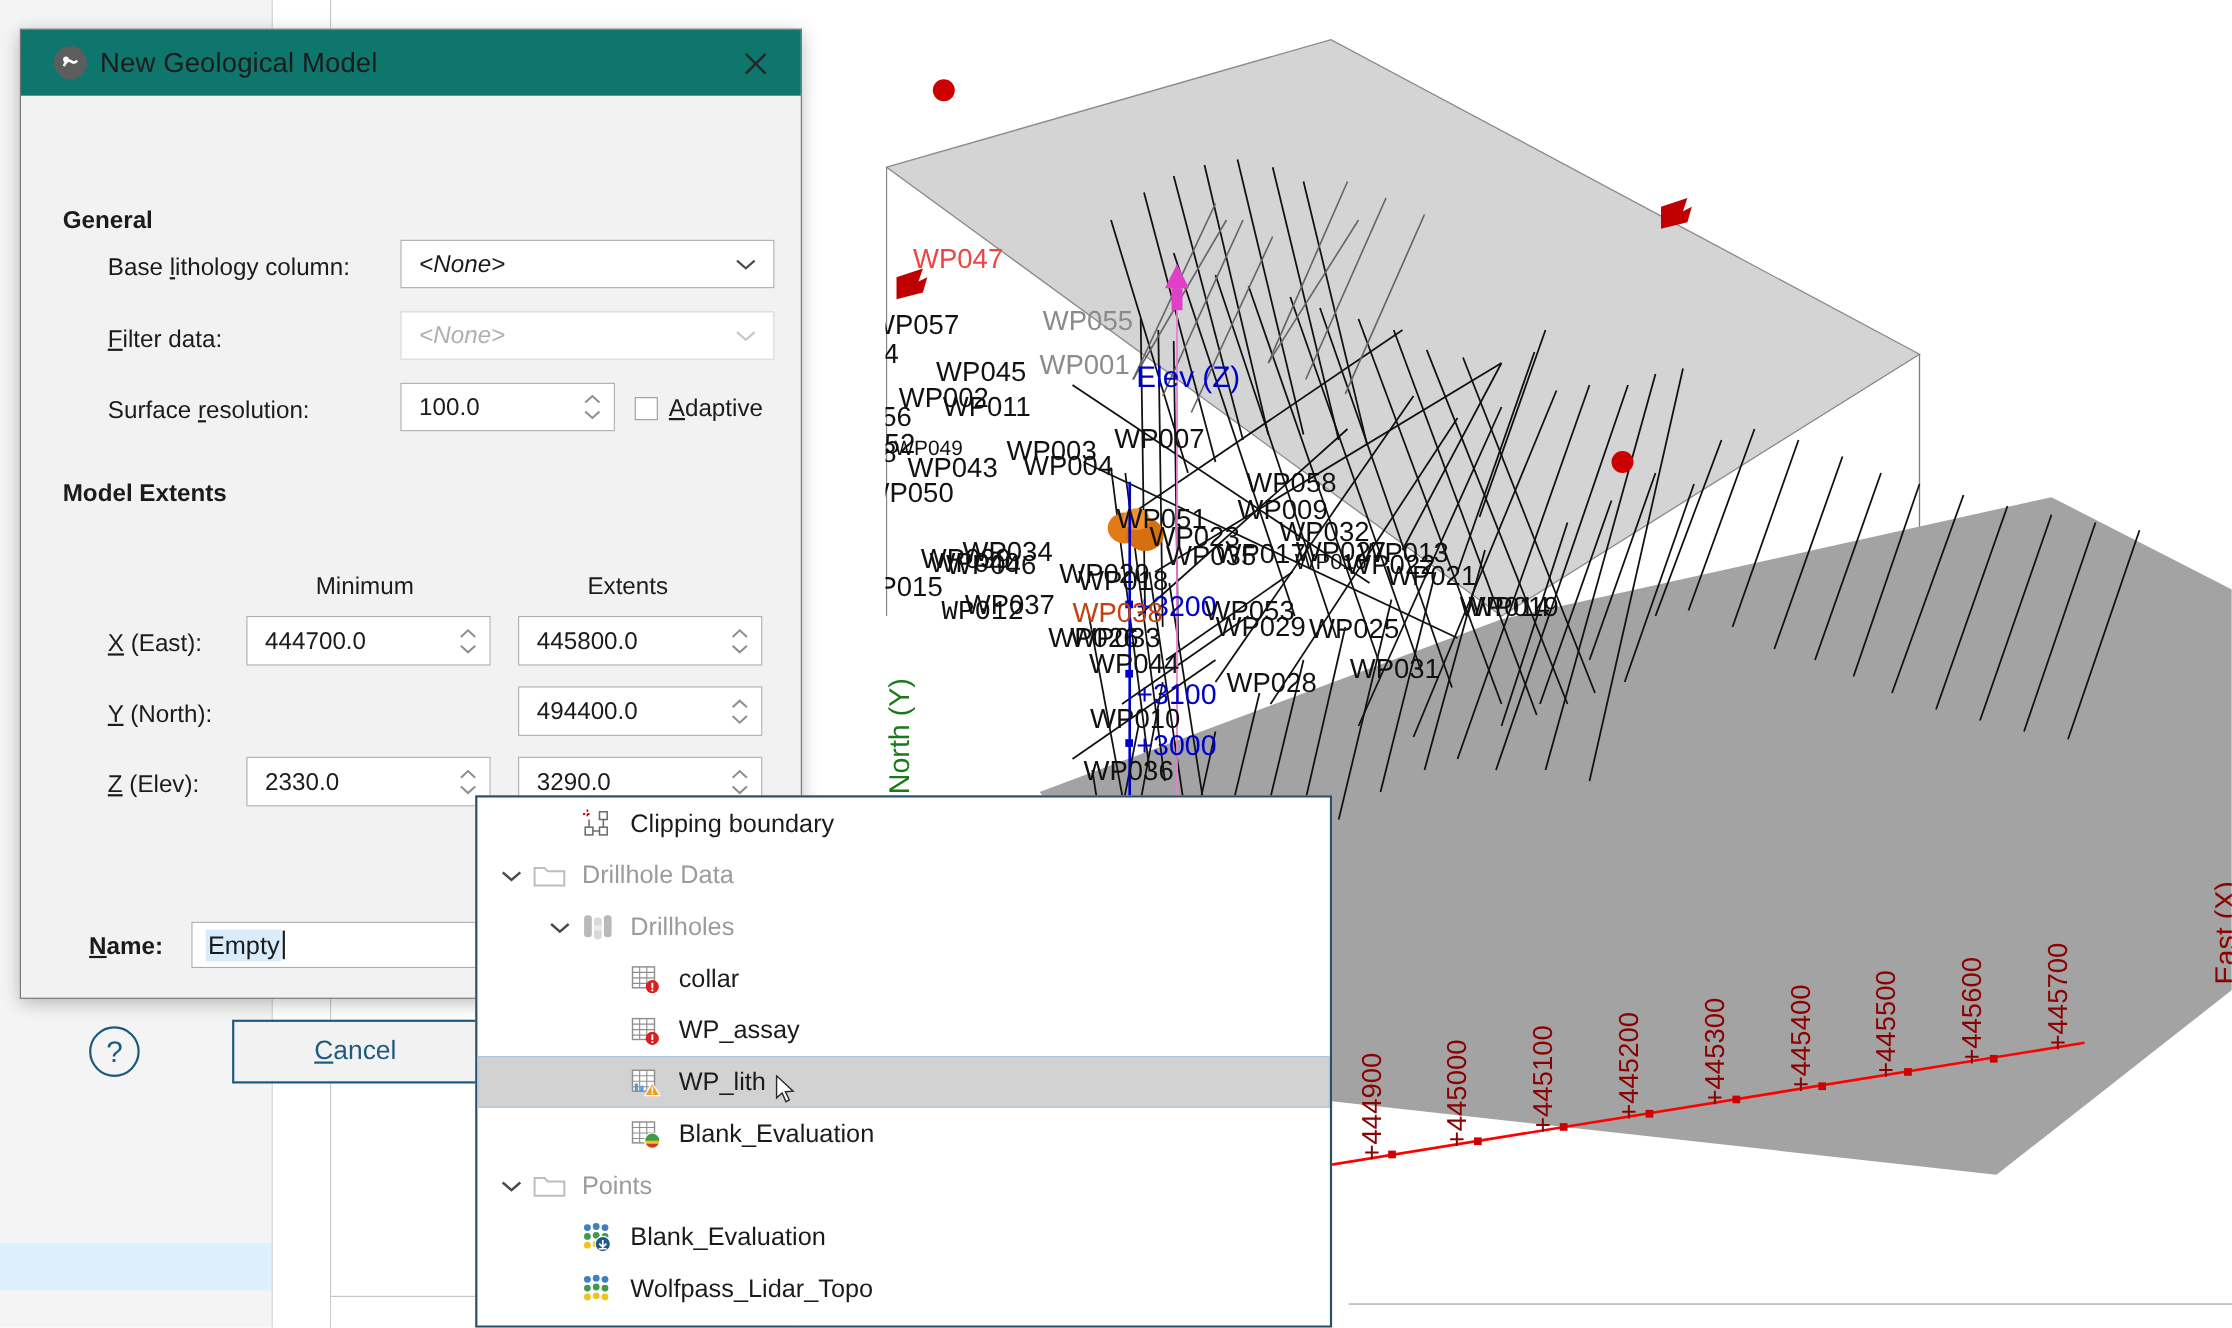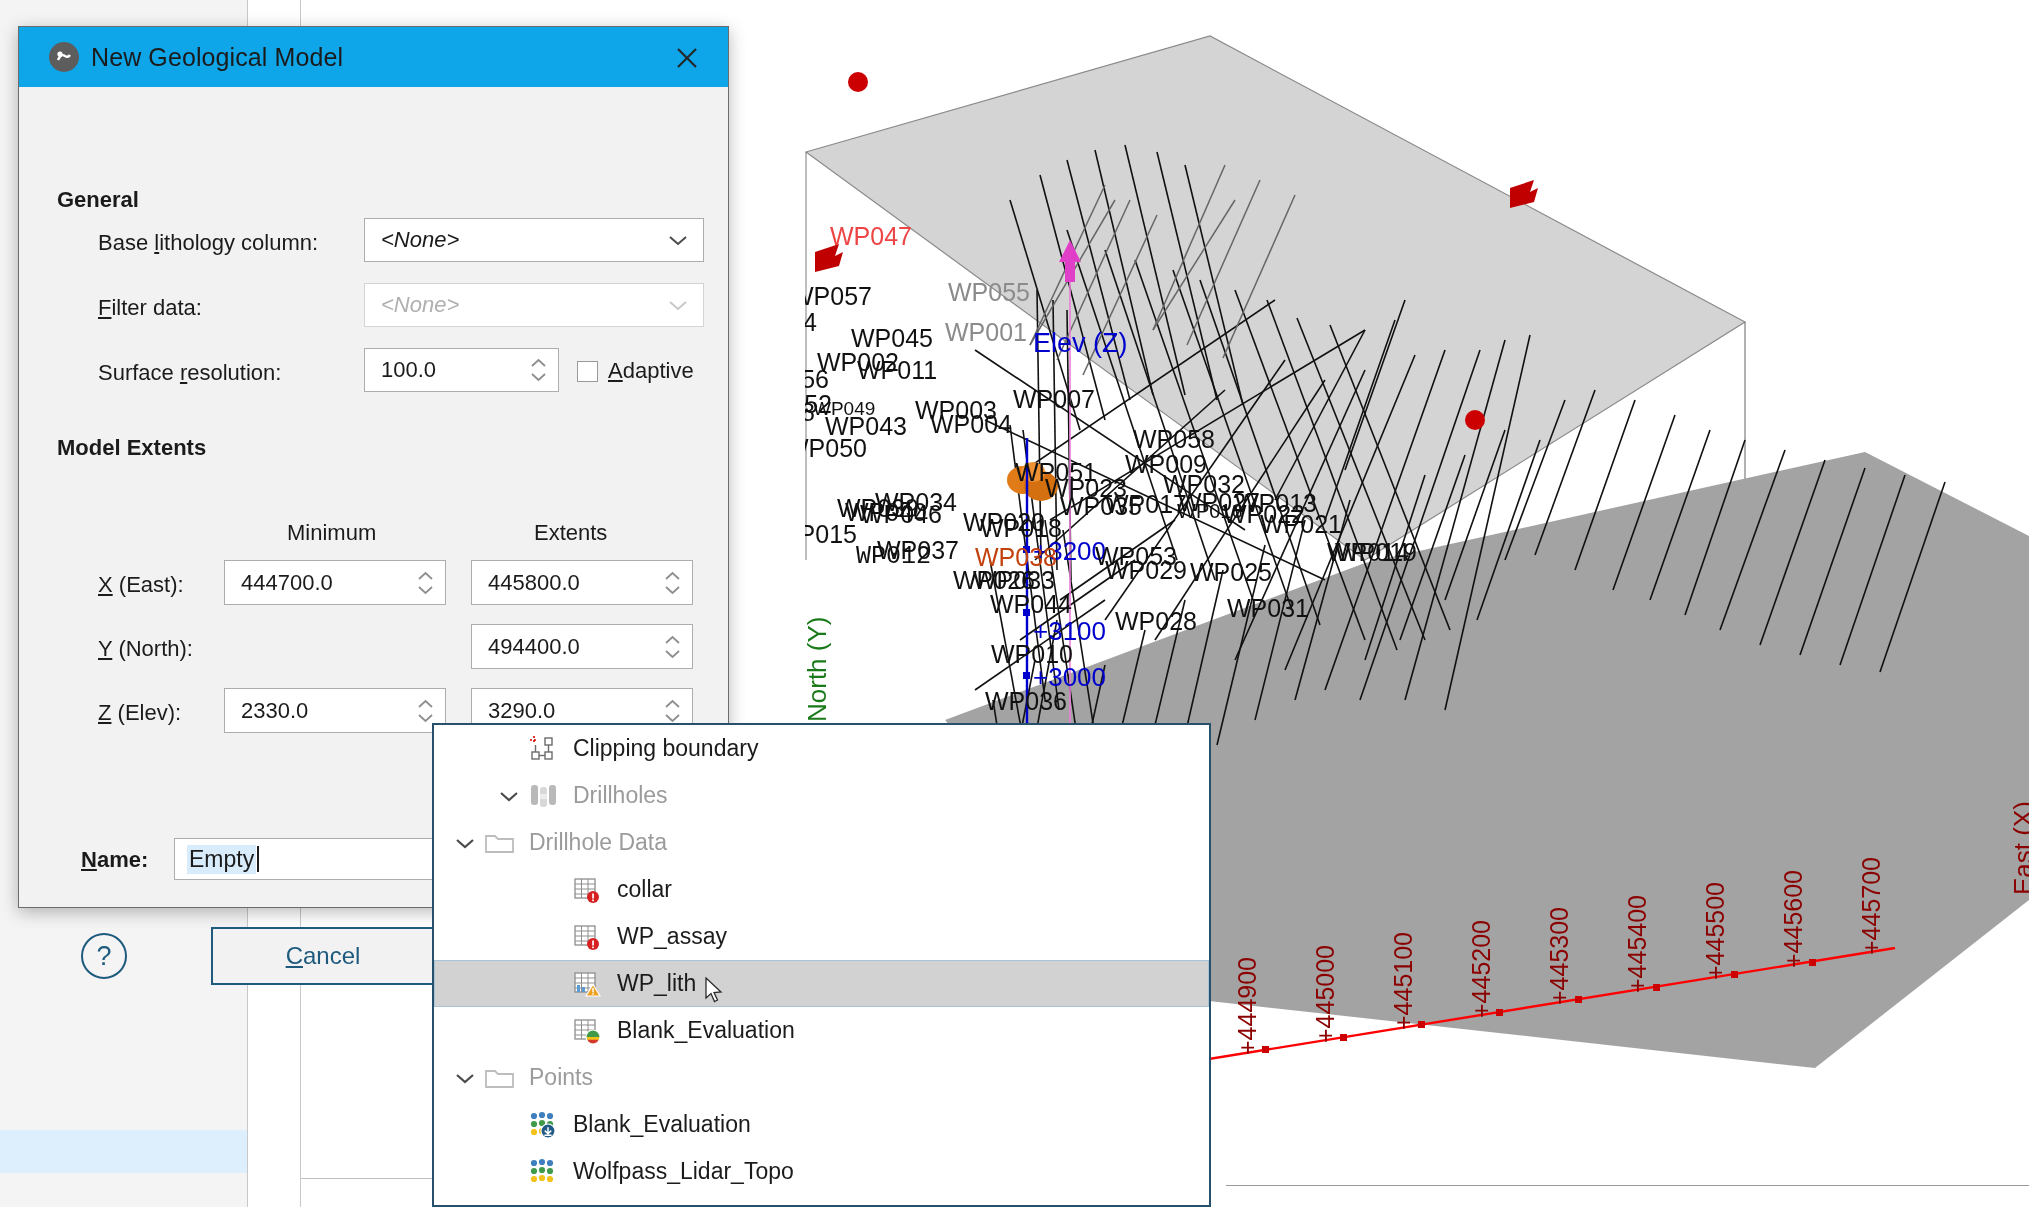--- a/index.html
+++ b/index.html
@@ -26,21 +26,21 @@
   #viewport-bottom-strip{position:absolute;left:1226px;top:1185px;width:803px;height:22px;background:#ffffff;border-top:1px solid #9a9a9a;}
   #scene-svg{position:absolute;left:0;top:0;}
 
   
   #dialog{
     position:absolute;left:18px;top:26px;width:709px;height:880px;
     background:#f2f2f2;border:1px solid #6c6c6c;
     box-shadow:0 4px 16px rgba(0,0,0,.28);
     z-index:40;
   }
-  #dialog-titlebar{height:60px;background:#0ea5e9;position:relative;}
+  #dialog-titlebar{height:60px;background:#0f766e;position:relative;}
   #dialog-icon{position:absolute;left:30px;top:15px;width:30px;height:30px;border-radius:50%;
     background:#5d5d5d;color:#fff;display:flex;align-items:center;justify-content:center;
     font-size:19px;font-weight:bold;font-family:"Liberation Serif",serif;}
   #dialog-title{position:absolute;left:72px;top:16px;font-size:25px;color:#1b1b1b;letter-spacing:.1px;}
   #dialog-close{position:absolute;right:24px;top:14px;width:34px;height:34px;cursor:pointer;
     display:flex;align-items:center;justify-content:center;}
   #dialog-close svg{display:block;}
 
   .dlg-body{position:relative;height:820px;}
   .section-head{position:absolute;font-size:22px;font-weight:bold;color:#1b1b1b;}
@@ -523,49 +523,49 @@
           <rect x="3" y="17" width="7" height="7" fill="none" stroke="#6b6b6b" stroke-width="1.4"></rect>
           <rect x="16" y="17" width="7" height="7" fill="none" stroke="#6b6b6b" stroke-width="1.4"></rect>
           <line x1="10" y1="20.5" x2="16" y2="20.5" stroke="#6b6b6b" stroke-width="1.4"></line>
           <line x1="6.5" y1="10" x2="6.5" y2="17" stroke="#6b6b6b" stroke-width="1.4"></line>
           <line x1="19.5" y1="10" x2="19.5" y2="17" stroke="#6b6b6b" stroke-width="1.4"></line>
         </svg>
       </span>
       <span class="txt">Clipping boundary</span>
     </div>
     <div class="tree-row">
+      <span style="width:14px"></span>
+      <span class="twisty">
+        <svg width="24" height="16" viewBox="0 0 24 16">
+          <polyline points="4,5 12,12 20,5" fill="none" stroke="#4a4a4a" stroke-width="2.2"></polyline>
+        </svg>
+      </span>
+      <span class="ic">
+        <svg width="32" height="26" viewBox="0 0 32 26">
+          <path d="M2,22 L2,6 L11,6 L14,9 L29,9 L29,22 Z" fill="none" stroke="#bdbdbd" stroke-width="1.8"></path>
+        </svg>
+      </span>
+      <span class="txt muted">Drillhole Data</span>
+    </div>
+    <div class="tree-row">
       <span style="width:58px"></span>
       <span class="twisty">
         <svg width="24" height="16" viewBox="0 0 24 16">
           <polyline points="4,5 12,12 20,5" fill="none" stroke="#4a4a4a" stroke-width="2.2"></polyline>
         </svg>
       </span>
       <span class="ic">
         <svg width="30" height="28" viewBox="0 0 30 28">
           <rect x="2" y="3" width="7" height="20" rx="3" fill="#b9b9b9"></rect>
           <rect x="11" y="5" width="7" height="20" rx="3" fill="#d8d8d8"></rect>
           <rect x="20" y="3" width="7" height="20" rx="3" fill="#b9b9b9"></rect>
           <rect x="11" y="12" width="7" height="5" fill="#ececec"></rect>
         </svg>
       </span>
       <span class="txt muted">Drillholes</span>
-    </div>
-    <div class="tree-row">
-      <span style="width:14px"></span>
-      <span class="twisty">
-        <svg width="24" height="16" viewBox="0 0 24 16">
-          <polyline points="4,5 12,12 20,5" fill="none" stroke="#4a4a4a" stroke-width="2.2"></polyline>
-        </svg>
-      </span>
-      <span class="ic">
-        <svg width="32" height="26" viewBox="0 0 32 26">
-          <path d="M2,22 L2,6 L11,6 L14,9 L29,9 L29,22 Z" fill="none" stroke="#bdbdbd" stroke-width="1.8"></path>
-        </svg>
-      </span>
-      <span class="txt muted">Drillhole Data</span>
     </div>
     <div class="tree-row">
       <span style="width:102px"></span>
       <span class="twisty"></span>
       <span class="ic">
         <svg width="30" height="28" viewBox="0 0 30 28">
           <rect x="2" y="3" width="20" height="19" fill="#fff" stroke="#8e8e8e" stroke-width="1.3"></rect>
           <line x1="2" y1="8" x2="22" y2="8" stroke="#8e8e8e" stroke-width="1"></line>
           <line x1="2" y1="13" x2="22" y2="13" stroke="#8e8e8e" stroke-width="1"></line>
           <line x1="2" y1="18" x2="22" y2="18" stroke="#8e8e8e" stroke-width="1"></line>

